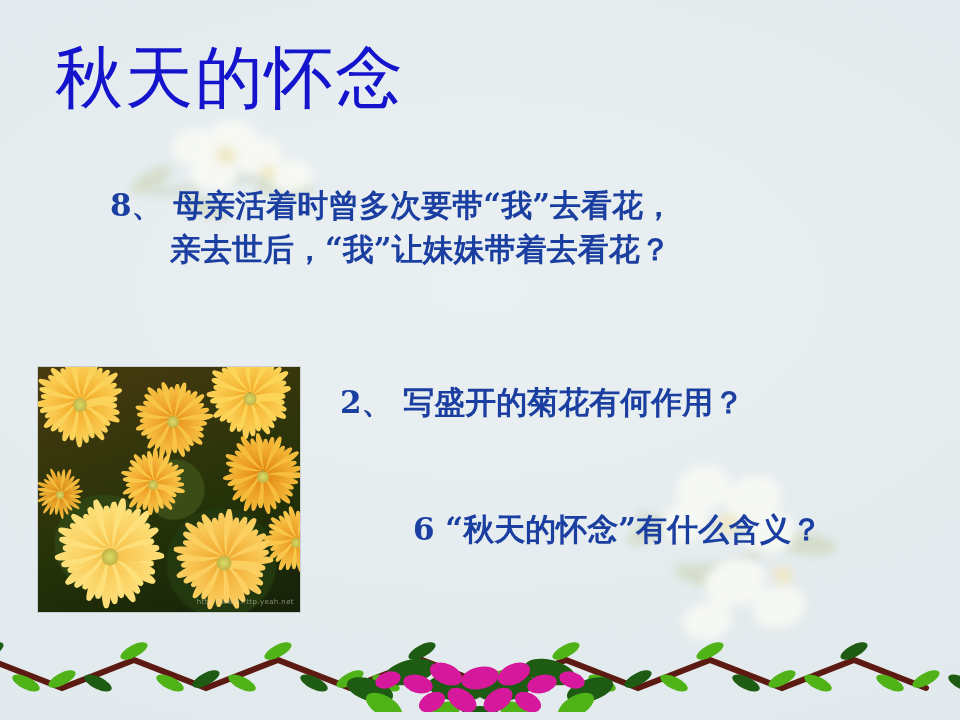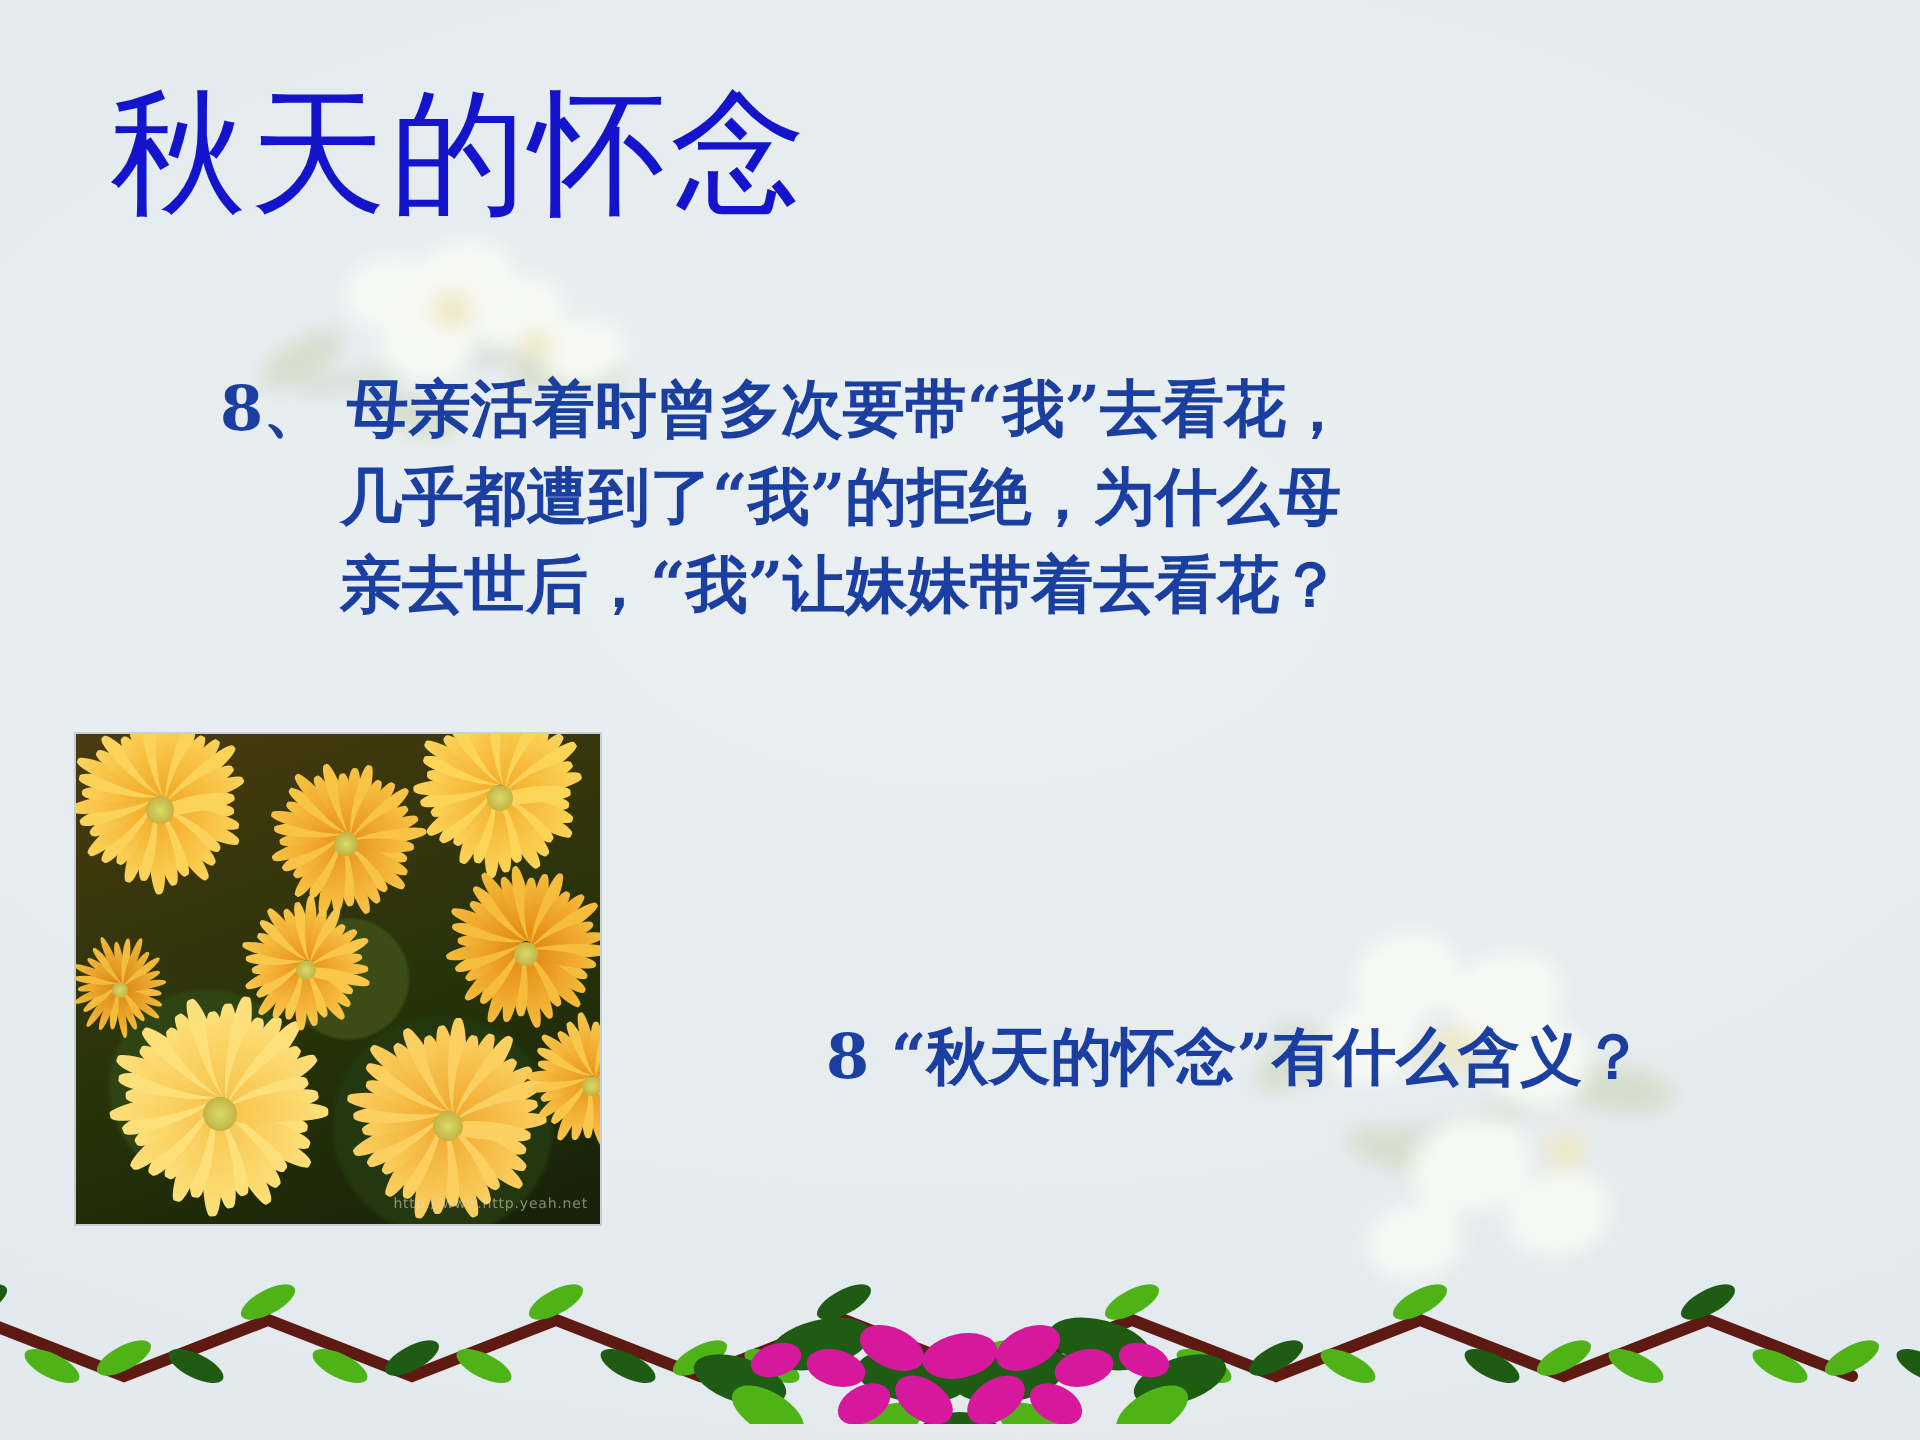--- a/index.html
+++ b/index.html
@@ -190,27 +190,29 @@
     <div class="petal" style="left:128px;top:124px; width:52px;  height:42px;"></div>
     <div class="petal" style="left:58px; top:140px; width:48px;  height:38px;"></div>
     <div class="bud" style="left:92px; top:52px;  width:22px;  height:20px;"></div>
     <div class="bud" style="left:148px;top:104px; width:20px;  height:18px;"></div>
   </div>
 
   <div id="title">秋天的怀念</div>
 
   <div class="q" id="q1">
     <div class="l1">8、 母亲活着时曾多次要带“我”去看花，</div>
-    <div class="l2">几乎都遭到了“我”的拒绝，为什么母</div>
     <div class="l3">亲去世后，“我”让妹妹带着去看花？</div>
   </div>
 
+  <div class="q" id="q2">
+    <div>2、 写盛开的菊花有何作用？</div>
+  </div>
 
   <div class="q" id="q3">
-    <div>8 “秋天的怀念”有什么含义？</div>
+    <div>6 “秋天的怀念”有什么含义？</div>
   </div>
 
   <div id="photo">
     <div class="bgleaf"></div>
     <div id="blooms">
         <div class="bloom" style="left: -4px; top: -8px; width: 92px; height: 92px;">
           <span class="ray" style="width:36.8px;height:7.8px;margin-top:-3.9px;background:linear-gradient(90deg,#fbd35a,#fbd35a);transform:rotate(0.0deg);"></span>
           <span class="ray" style="width:40.5px;height:7.8px;margin-top:-3.9px;background:linear-gradient(90deg,#f2a521,#fbd35a);transform:rotate(10.6deg);"></span>
           <span class="ray" style="width:44.2px;height:7.8px;margin-top:-3.9px;background:linear-gradient(90deg,#f2a521,#fbd35a);transform:rotate(21.2deg);"></span>
           <span class="ray" style="width:37.7px;height:7.8px;margin-top:-3.9px;background:linear-gradient(90deg,#fbd35a,#fbd35a);transform:rotate(31.8deg);"></span>

